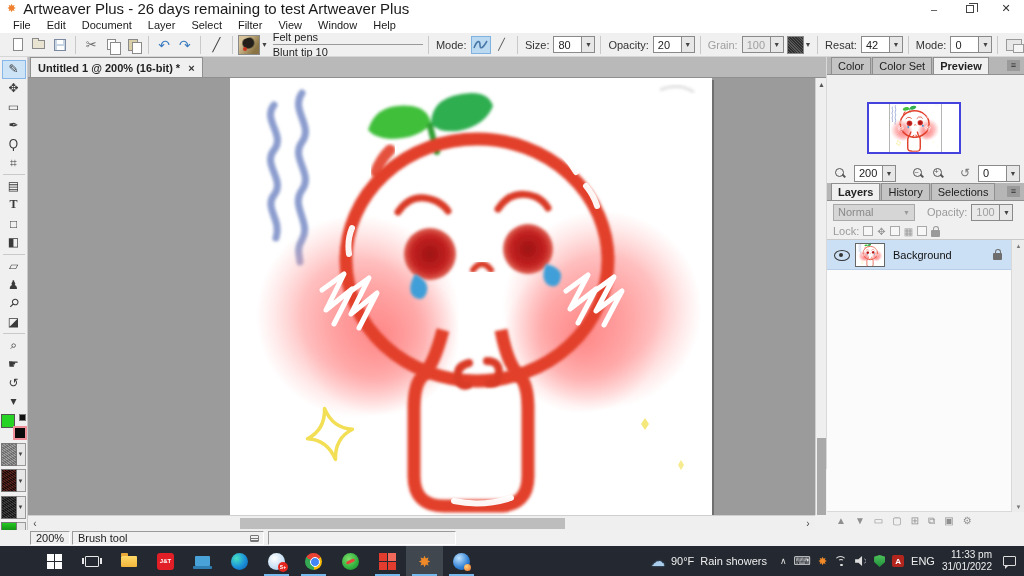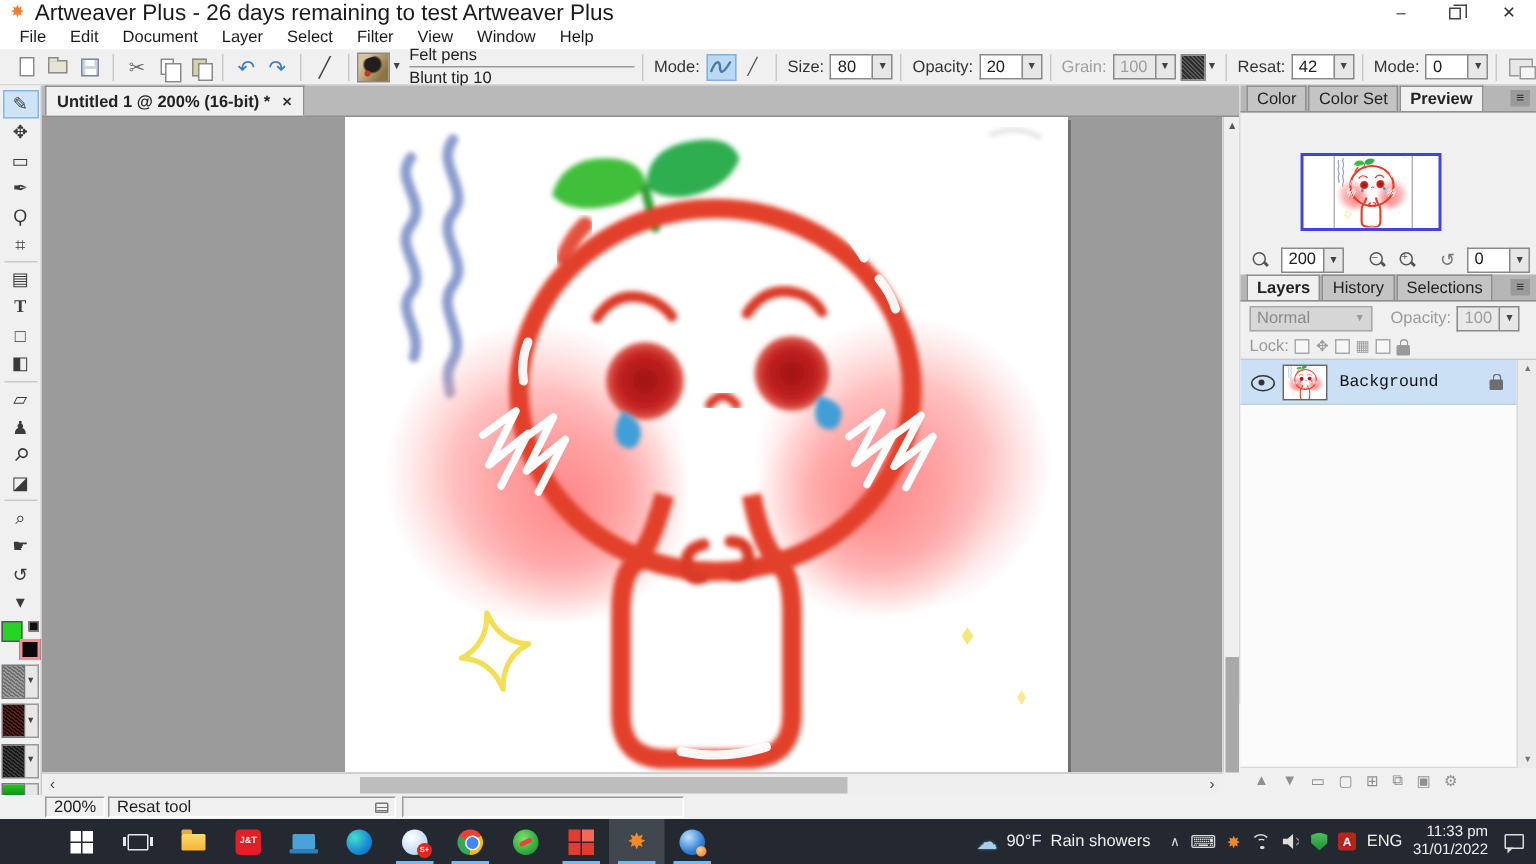--- a/index.html
+++ b/index.html
@@ -120,21 +120,21 @@
   .padlock { position:relative; width:9px; height:7px; background:#9a9a9a; border-radius:1px; margin-top:4px; display:inline-block; }
   .padlock::before { content:""; position:absolute; left:1.5px; top:-4px; width:4px; height:4px; border:1.5px solid #9a9a9a; border-bottom:none; border-radius:3px 3px 0 0; }
   .padlock.dark { background:#6e6e6e; }
   .padlock.dark::before { border-color:#6e6e6e; }
   #layer-list { position:relative; height:272px; background:#fbfbfb; border-top:1px solid #c9c9c9; }
   #layer-row { position:relative; height:30px; background:#cce0f5; border-bottom:1px solid #b9cfe8; display:flex; align-items:center; }
   .eye { position:relative; width:16px; height:10px; margin:0 5px 0 7px; }
   .eye::before { content:""; position:absolute; left:0; top:0; width:14px; height:9px; border:1.5px solid #333; border-radius:50%; }
   .eye::after { content:""; position:absolute; left:5px; top:3px; width:4px; height:4px; background:#333; border-radius:50%; }
   #layer-thumb { width:30px; height:24px; background:#fff; border:1px solid #666; display:flex; align-items:center; justify-content:center; overflow:hidden; }
-  #layer-name { margin-left:8px; color:#111;font-family:Liberation Mono, monospace; }
+  #layer-name { margin-left:8px; color:#111; }
   #layer-lock { position:absolute; right:22px; top:9px; }
   #list-scroll { position:absolute; right:0; top:0; width:13px; height:272px; background:#ececec; border-left:1px solid #d9d9d9; }
   #list-scroll .a { position:absolute; left:0; width:13px; height:11px; font-size:6px; color:#777; display:flex; align-items:center; justify-content:center; }
   #layers-bottom { height:18px; display:flex; align-items:center; gap:9px; padding-left:9px; color:#8f8f8f; font-size:10px; border-top:1px solid #d9d9d9; }
 
   
   #taskbar { position:absolute; left:0; top:546px; width:1024px; height:30px; background:#242931; display:flex; align-items:center; }
   .tb-slot { width:37px; height:30px; display:flex; align-items:center; justify-content:center; position:relative; }
   .tb-slot.open::after { content:""; position:absolute; left:6px; bottom:0; width:25px; height:2px; background:#76b9ed; }
   .tb-slot.active-app { background:#41474f; }
@@ -436,21 +436,21 @@
   </div>
   <div id="hscroll">
     <span class="arr" style="left:0;">‹</span>
     <span class="thumb"></span>
     <span class="arr" style="right:0;">›</span>
   </div>
 
   <div id="statusbar">
     <span class="sunken" id="sb-zoom">200%</span>
     <span class="sunken" id="sb-tool">
-        <span>Resat tool</span>
+        <span>Brush tool</span>
         <span class="mini-ic"></span>
       </span>
     <span class="sunken" id="sb-extra"></span>
   </div>
 
   <div id="right-panel">
     <div class="panel-tabs">
       <span class="ptab">Color</span>
       <span class="ptab">Color Set</span>
       <span class="ptab active">Preview</span>

